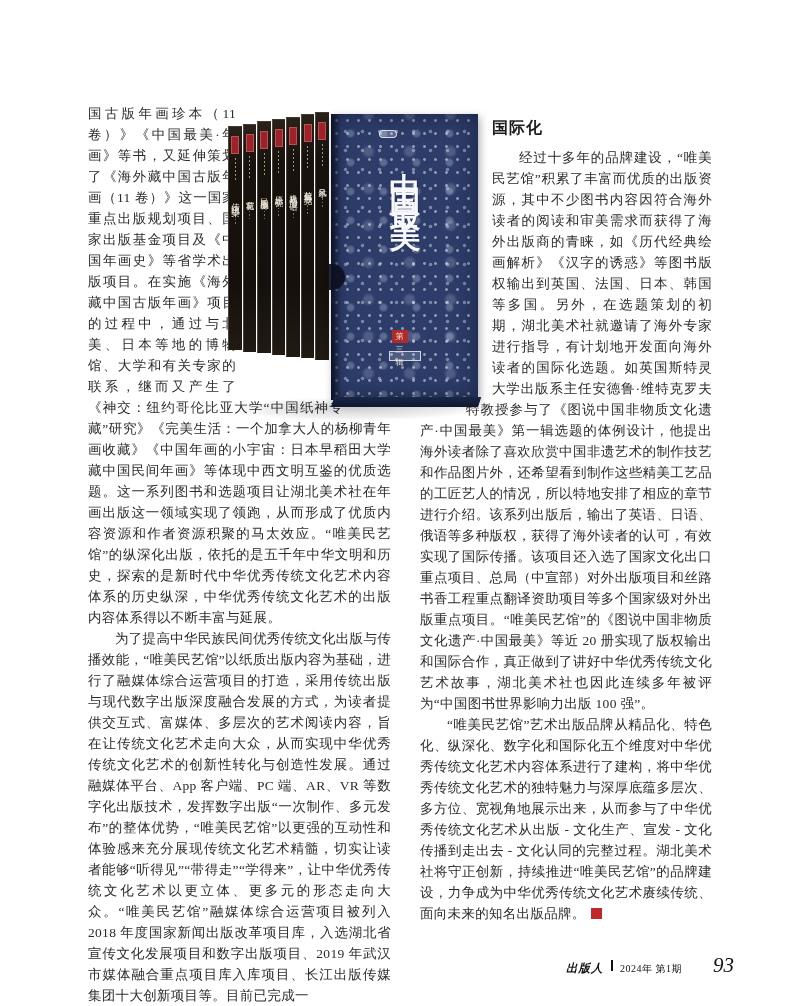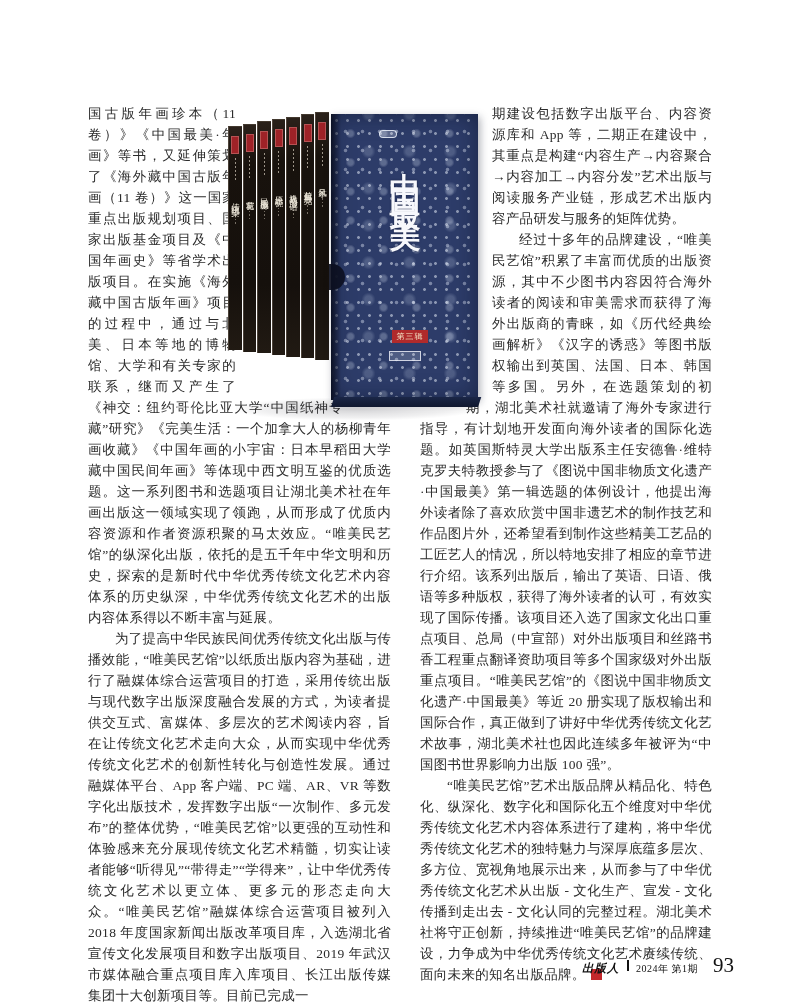--- a/index.html
+++ b/index.html
@@ -109,56 +109,56 @@
   #slipcase .case-title {
     position:absolute; left:50%; top:34px; transform:translateX(-50%);
     writing-mode:vertical-rl; text-orientation:upright;
     font-size:31px; line-height:36px; letter-spacing:15px;
     color:#f7f8fc; font-weight:700;
     font-family:"Liberation Serif","DejaVu Serif",serif;
     text-shadow:0 0 2px rgba(20,28,58,0.8);
     white-space:nowrap;
   }
   #slipcase .case-badge {
-    position:absolute; left:61px; top:216px; width:36px; height:13px;
+    position:absolute; left:61px; top:216px; width:16px; height:13px;
     background:#b02a2b; color:#f5e7c8;
     font-size:8px; line-height:13px; text-align:center; letter-spacing:1px;
     font-family:"Liberation Sans",sans-serif;
   }
   #slipcase .pub-box {
     position:absolute; left:58px; top:237px; width:32px; height:10px;
     border:1px solid rgba(240,243,250,0.8);
     background:rgba(240,243,250,0.18);
   }
 
   
   #page-footer {
     position:absolute; right:66px; top:953px;
     display:flex; align-items:baseline; gap:7px;
     font-family:"Liberation Serif",serif; color:#111;
   }
   #page-footer .journal { font-size:11.5px; font-weight:700; letter-spacing:1px; font-style:italic; }
   #page-footer .bar { display:inline-block; width:2.5px; height:11px; background:#111; align-self:center; }
   #page-footer .issue { font-size:10px; letter-spacing:0.5px; }
-  #page-footer .pagenum { font-size:21px; margin-left:8px; }
+  #page-footer .pagenum { font-size:21px; margin-left:24px;font-style:italic; }
 </style>
 </head>
 <body>
 
 <div class="col" id="left-col">
   <div class="cutout-r1"></div>
   <div class="cutout-r2"></div>
   <p>国古版年画珍本（11 卷）》《中国最美·年画》等书，又延伸策划了《海外藏中国古版年画（11 卷）》这一国家重点出版规划项目、国家出版基金项目及《中国年画史》等省学术出版项目。在实施《海外藏中国古版年画》项目的过程中，通过与北美、日本等地的博物馆、大学和有关专家的联系，继而又产生了《神交：纽约哥伦比亚大学“中国纸神专藏”研究》《完美生活：一个加拿大人的杨柳青年画收藏》《中国年画的小宇宙：日本早稻田大学藏中国民间年画》等体现中西文明互鉴的优质选题。这一系列图书和选题项目让湖北美术社在年画出版这一领域实现了领跑，从而形成了优质内容资源和作者资源积聚的马太效应。“唯美民艺馆”的纵深化出版，依托的是五千年中华文明和历史，探索的是新时代中华优秀传统文化艺术内容体系的历史纵深，中华优秀传统文化艺术的出版内容体系得以不断丰富与延展。</p>
   <p class="indent">为了提高中华民族民间优秀传统文化出版与传播效能，“唯美民艺馆”以纸质出版内容为基础，进行了融媒体综合运营项目的打造，采用传统出版与现代数字出版深度融合发展的方式，为读者提供交互式、富媒体、多层次的艺术阅读内容，旨在让传统文化艺术走向大众，从而实现中华优秀传统文化艺术的创新性转化与创造性发展。通过融媒体平台、App 客户端、PC 端、AR、VR 等数字化出版技术，发挥数字出版“一次制作、多元发布”的整体优势，“唯美民艺馆”以更强的互动性和体验感来充分展现传统文化艺术精髓，切实让读者能够“听得见”“带得走”“学得来”，让中华优秀传统文化艺术以更立体、更多元的形态走向大众。“唯美民艺馆”融媒体综合运营项目被列入 2018 年度国家新闻出版改革项目库，入选湖北省宣传文化发展项目和数字出版项目、2019 年武汉市媒体融合重点项目库入库项目、长江出版传媒集团十大创新项目等。目前已完成一</p>
 </div>
 
 <div class="col" id="right-col">
   <div class="cutout-l1"></div>
   <div class="cutout-l2"></div>
-  <p>期建设包括数字出版平台、内容资源库和 App 等，二期正在建设中，其重点是构建“内容生产→内容聚合→内容加工→内容分发”艺术出版与阅读服务产业链，形成艺术出版内容产品研发与服务的矩阵优势。</p>
+  <h2 class="sec">国际化</h2>
   <p class="indent">经过十多年的品牌建设，“唯美民艺馆”积累了丰富而优质的出版资源，其中不少图书内容因符合海外读者的阅读和审美需求而获得了海外出版商的青睐，如《历代经典绘画解析》《汉字的诱惑》等图书版权输出到英国、法国、日本、韩国等多国。另外，在选题策划的初期，湖北美术社就邀请了海外专家进行指导，有计划地开发面向海外读者的国际化选题。如英国斯特灵大学出版系主任安德鲁·维特克罗夫特教授参与了《图说中国非物质文化遗产·中国最美》第一辑选题的体例设计，他提出海外读者除了喜欢欣赏中国非遗艺术的制作技艺和作品图片外，还希望看到制作这些精美工艺品的工匠艺人的情况，所以特地安排了相应的章节进行介绍。该系列出版后，输出了英语、日语、俄语等多种版权，获得了海外读者的认可，有效实现了国际传播。该项目还入选了国家文化出口重点项目、总局（中宣部）对外出版项目和丝路书香工程重点翻译资助项目等多个国家级对外出版重点项目。“唯美民艺馆”的《图说中国非物质文化遗产·中国最美》等近 20 册实现了版权输出和国际合作，真正做到了讲好中华优秀传统文化艺术故事，湖北美术社也因此连续多年被评为“中国图书世界影响力出版 100 强”。</p>
   <p class="indent"><span>“唯美民艺馆”艺术出版品牌从精品化、特色化、纵深化、数字化和国际化五个维度对中华优秀传统文化艺术内容体系进行了建构，将中华优秀传统文化艺术的独特魅力与深厚底蕴多层次、多方位、宽视角地展示出来，从而参与了中华优秀传统文化艺术从出版 - 文化生产、宣发 - 文化传播到走出去 - 文化认同的完整过程。湖北美术社将守正创新，持续推进“唯美民艺馆”的品牌建设，力争成为中华优秀传统文化艺术赓续传统、面向未来的知名出版品牌。</span><span class="end-mark"></span></p>
 
 </div>
 
 <div id="book-set">
   <div id="ground-shadow"></div>
 
   <div class="spine" style="left:0px;   top:14px; height:224px;">
     <div class="seal"></div>

